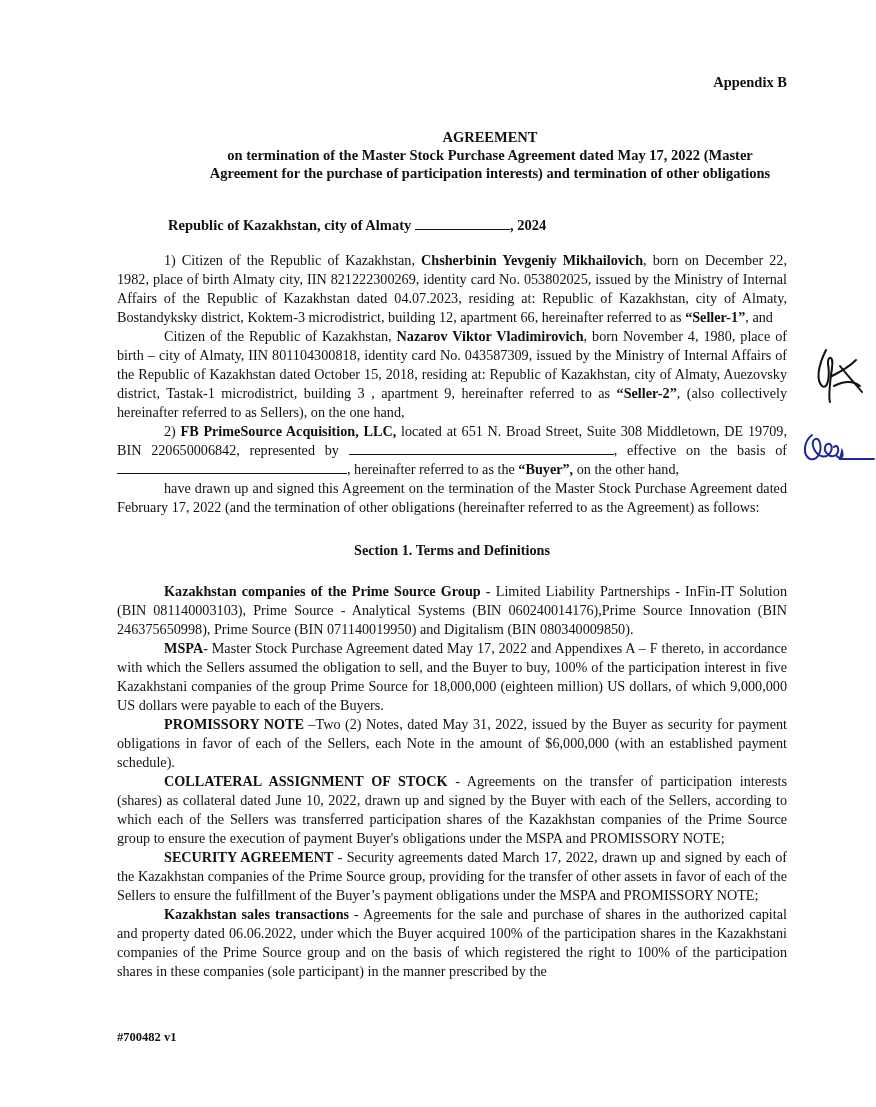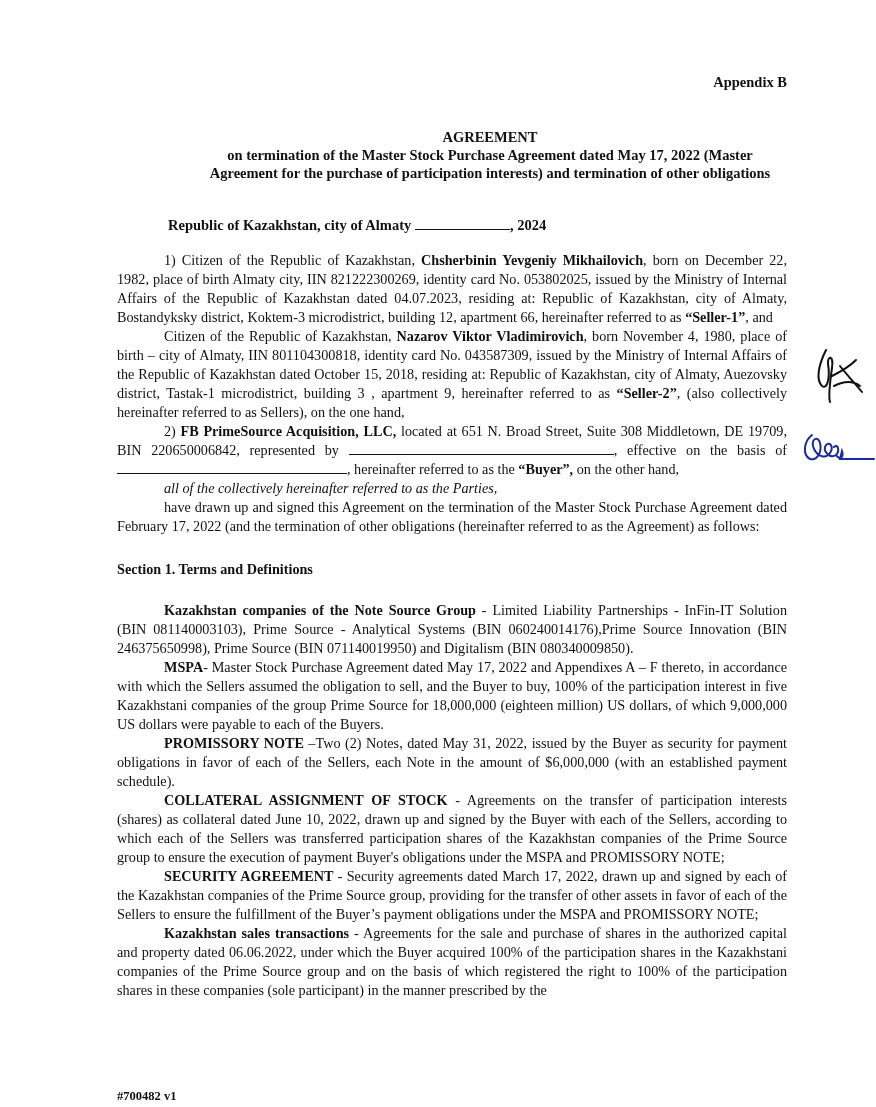--- a/index.html
+++ b/index.html
@@ -7,25 +7,25 @@
          font-family: "Liberation Serif", "DejaVu Serif", serif; color: #111; }
   .page { position: absolute; left: 0; top: 0; width: 876px; height: 1107px; }
   .appendix { position: absolute; top: 74px; right: 89px; font-weight: bold; font-size: 14.5px; }
   .title-block { position: absolute; top: 128px; left: 100px; width: 780px; text-align: center;
                  font-weight: bold; font-size: 14.5px; line-height: 18px; }
   .place-line { position: absolute; top: 217px; left: 168px; font-weight: bold; font-size: 14.5px; }
   .blank { display: inline-block; border-bottom: 1px solid #111; vertical-align: baseline; height: 12px; }
   .body { position: absolute; top: 251px; left: 117px; width: 670px;
           font-size: 14.2px; line-height: 19px; text-align: justify; }
   .body p { margin: 0; text-indent: 47px; }
-  .section-h { text-align: left; text-indent: 0 !important; font-weight: bold;
+  .section-h { text-align: center; text-indent: 0 !important; font-weight: bold;
                margin: 24px 0 22px 0 !important; }
   .italic { font-style: italic; }
   b { font-weight: bold; }
-  .doc-id { position: absolute; top: 1089px; left: 117px; font-weight: bold; font-size: 12.5px; }
+  .doc-id { position: absolute; top: 1030px; left: 117px; font-weight: bold; font-size: 12.5px; }
   .sig { position: absolute; }
   .sig1 { left: 812px; top: 346px; }
   .sig2 { left: 800px; top: 425px; }
 </style>
 </head>
 <body>
 
 <div class="page">
 
   <div class="appendix">Appendix B</div>
@@ -41,27 +41,26 @@
     <span class="blank" style="width:95px;"></span><span>, 2024</span>
   </div>
 
   <div class="body">
     <p><span>1) Citizen of the Republic of Kazakhstan, </span><b>Chsherbinin Yevgeniy Mikhailovich</b><span>, born on December 22, 1982, place of birth Almaty city, IIN 821222300269, identity card No. 053802025, issued by the Ministry of Internal Affairs of the Republic of Kazakhstan dated 04.07.2023, residing at: Republic of Kazakhstan, city of Almaty, Bostandyksky district, Koktem-3 microdistrict, building 12, apartment 66, hereinafter referred to as </span><b>“Seller-1”</b><span>, and</span></p>
 
     <p><span>Citizen of the Republic of Kazakhstan, </span><b>Nazarov Viktor Vladimirovich</b><span>, born November 4, 1980, place of birth – city of Almaty, IIN 801104300818, identity card No. 043587309, issued by the Ministry of Internal Affairs of the Republic of Kazakhstan dated October 15, 2018, residing at: Republic of Kazakhstan, city of Almaty, Auezovsky district, Tastak-1 microdistrict, building 3 , apartment 9, hereinafter referred to as </span><b>“Seller-2”</b><span>, (also collectively hereinafter referred to as Sellers), on the one hand,</span></p>
 
     <p><span>2) </span><b>FB PrimeSource Acquisition, LLC,</b><span> located at 651 N. Broad Street, Suite 308 Middletown, DE 19709, BIN 220650006842, represented by </span><span class="blank" style="width:265px;"></span><span>, effective on the basis of </span><span class="blank" style="width:230px;"></span><span>, hereinafter referred to as the </span><b>“Buyer”,</b><span> on the other hand,</span></p>
 
-    <p class="italic">all of the collectively hereinafter referred to as the Parties,</p>
 
     <p>have drawn up and signed this Agreement on the termination of the Master Stock Purchase Agreement dated February 17, 2022 (and the termination of other obligations (hereinafter referred to as the Agreement) as follows:</p>
 
     <p class="section-h">Section 1. Terms and Definitions</p>
 
-    <p><b>Kazakhstan companies of the Note Source Group</b><span> - Limited Liability Partnerships - InFin-IT Solution (BIN 081140003103), Prime Source - Analytical Systems (BIN 060240014176),Prime Source Innovation (BIN 246375650998), Prime Source (BIN 071140019950) and Digitalism (BIN 080340009850).</span></p>
+    <p><b>Kazakhstan companies of the Prime Source Group</b><span> - Limited Liability Partnerships - InFin-IT Solution (BIN 081140003103), Prime Source - Analytical Systems (BIN 060240014176),Prime Source Innovation (BIN 246375650998), Prime Source (BIN 071140019950) and Digitalism (BIN 080340009850).</span></p>
     <p><b>MSPA</b><span>- Master Stock Purchase Agreement dated May 17, 2022 and Appendixes A – F thereto, in accordance with which the Sellers assumed the obligation to sell, and the Buyer to buy, 100% of the participation interest in five Kazakhstani companies of the group Prime Source for 18,000,000 (eighteen million) US dollars, of which 9,000,000 US dollars were payable to each of the Buyers.</span></p>
     <p><b>PROMISSORY NOTE</b><span> –Two (2) Notes, dated May 31, 2022, issued by the Buyer as security for payment obligations in favor of each of the Sellers, each Note in the amount of $6,000,000 (with an established payment schedule).</span></p>
     <p><b>COLLATERAL ASSIGNMENT OF STOCK</b><span> - Agreements on the transfer of participation interests (shares) as collateral dated June 10, 2022, drawn up and signed by the Buyer with each of the Sellers, according to which each of the Sellers was transferred participation shares of the Kazakhstan companies of the Prime Source group to ensure the execution of payment Buyer's obligations under the MSPA and PROMISSORY NOTE;</span></p>
     <p><b>SECURITY AGREEMENT</b><span> - Security agreements dated March 17, 2022, drawn up and signed by each of the Kazakhstan companies of the Prime Source group, providing for the transfer of other assets in favor of each of the Sellers to ensure the fulfillment of the Buyer’s payment obligations under the MSPA and PROMISSORY NOTE;</span></p>
     <p><b>Kazakhstan sales transactions</b><span> - Agreements for the sale and purchase of shares in the authorized capital and property dated 06.06.2022, under which the Buyer acquired 100% of the participation shares in the Kazakhstani companies of the Prime Source group and on the basis of which registered the right to 100% of the participation shares in these companies (sole participant) in the manner prescribed by the</span></p>
   </div>
 
   <div class="doc-id">#700482 v1</div>
 
   <svg class="sig sig1" width="60" height="62" viewBox="0 0 60 62">

